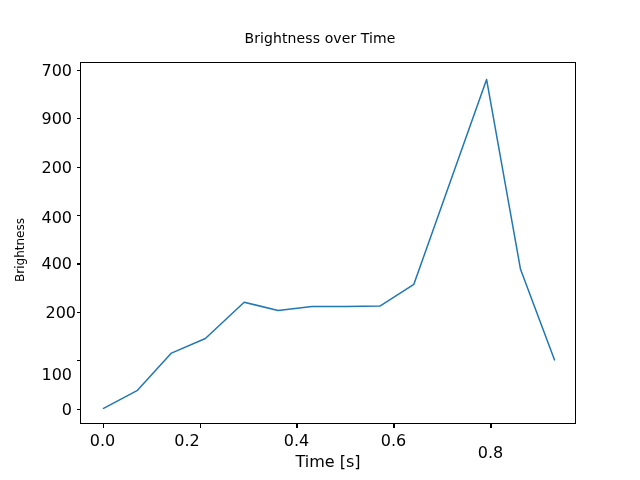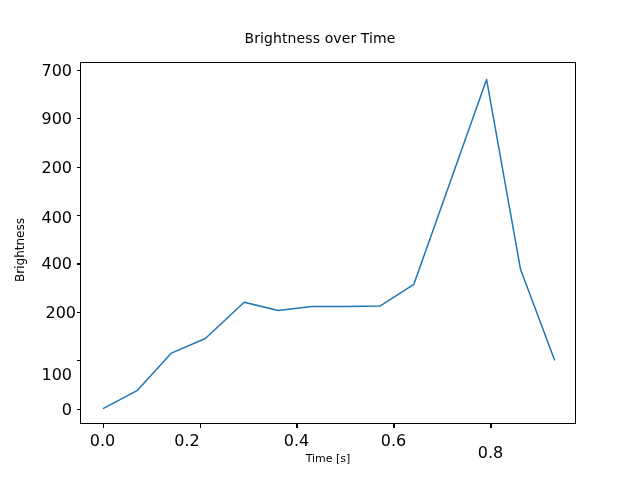--- a/index.html
+++ b/index.html
@@ -75,21 +75,21 @@
     height: 3.5px;
     width: 1.1px;
     top: 424px;
   }
   #xlabel {
     position: absolute;
     left: 80px;
     top: 452px;
     width: 496px;
     text-align: center;
-    font-size: 11px;
+    font-size: 16px;
     color: #000000;
   }
   #ylabel {
     position: absolute;
     left: -60px;
     top: 243px;
     width: 160px;
     text-align: center;
     font-size: 12px;
     color: #000000;

